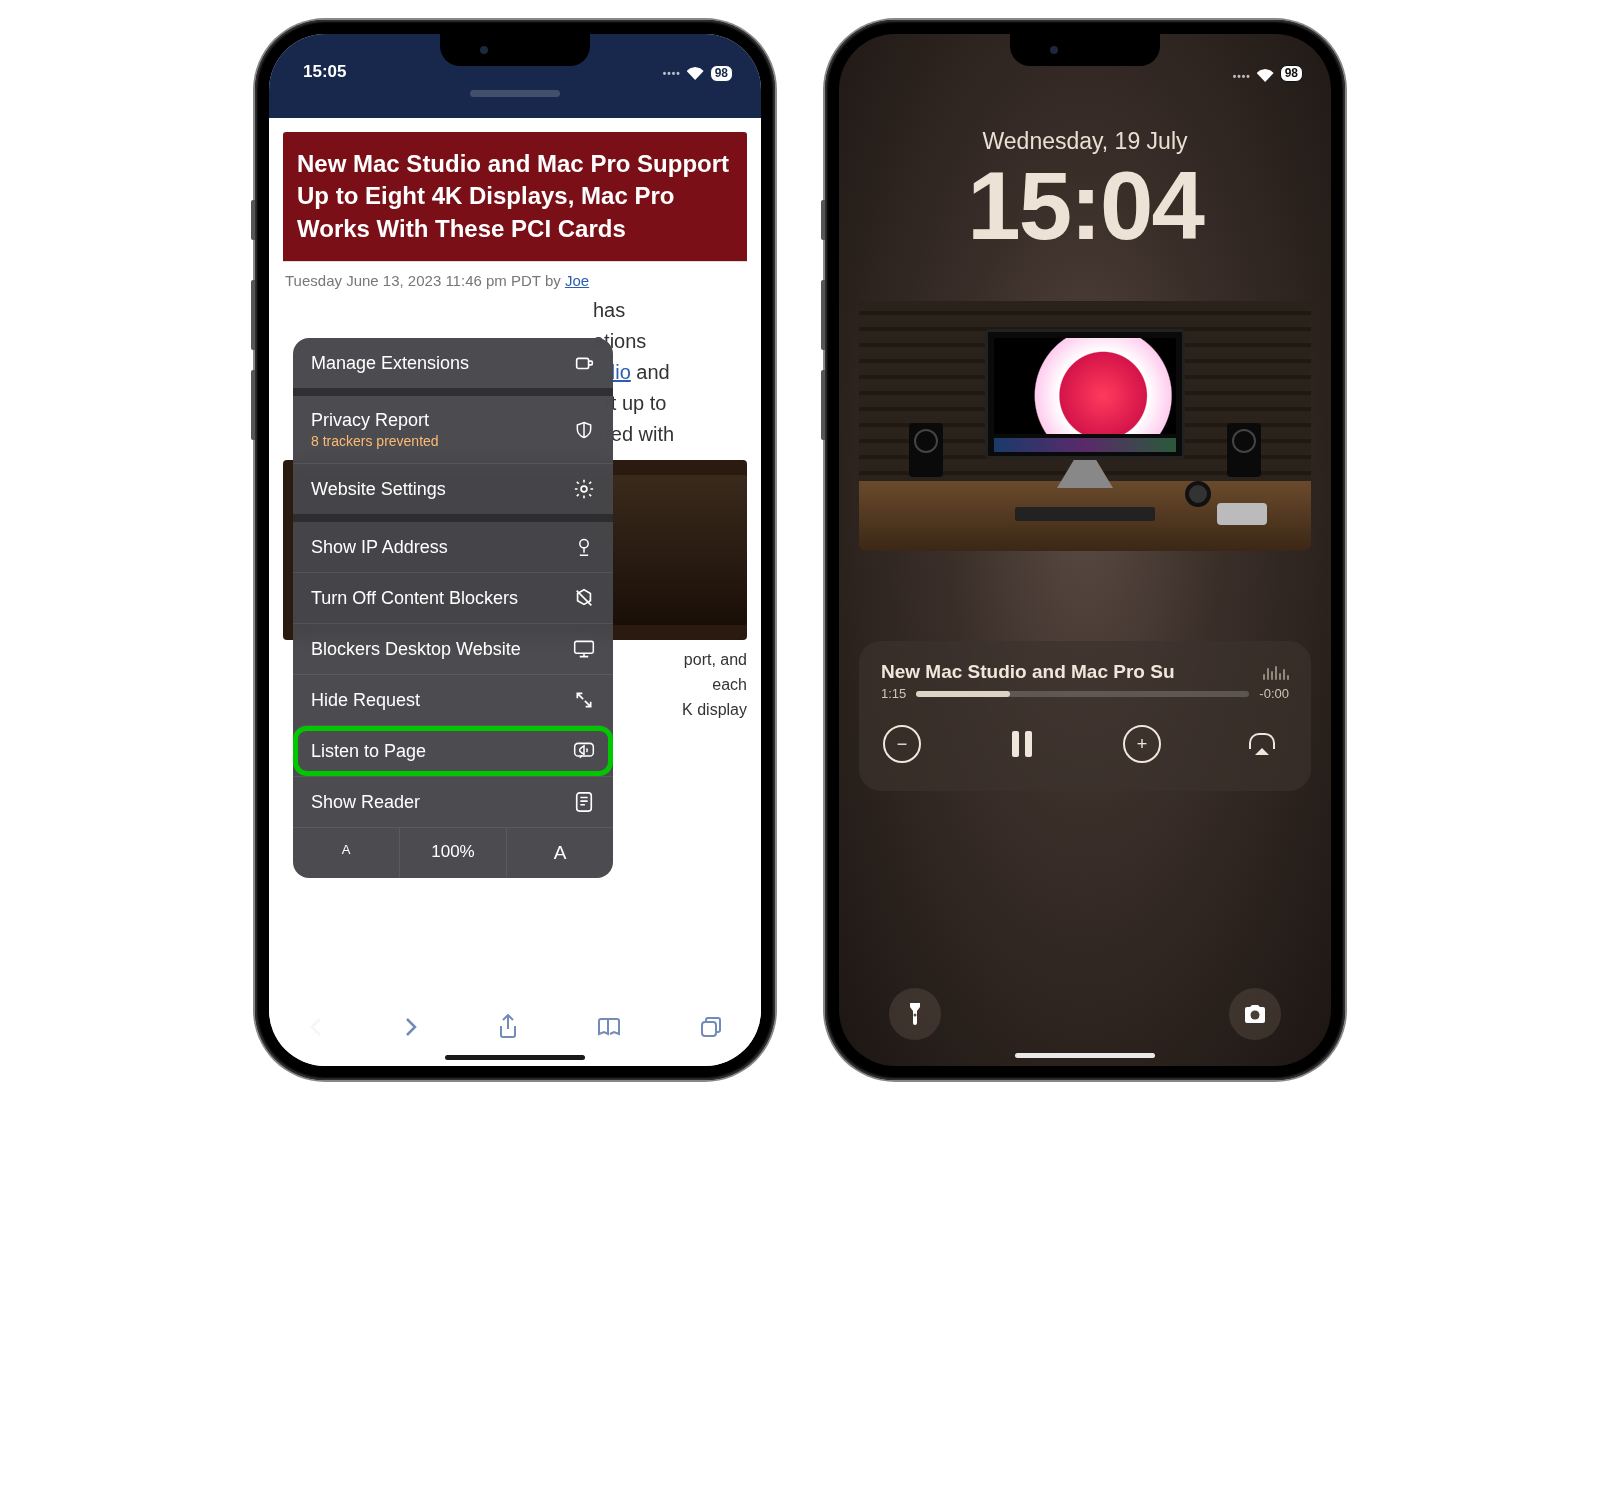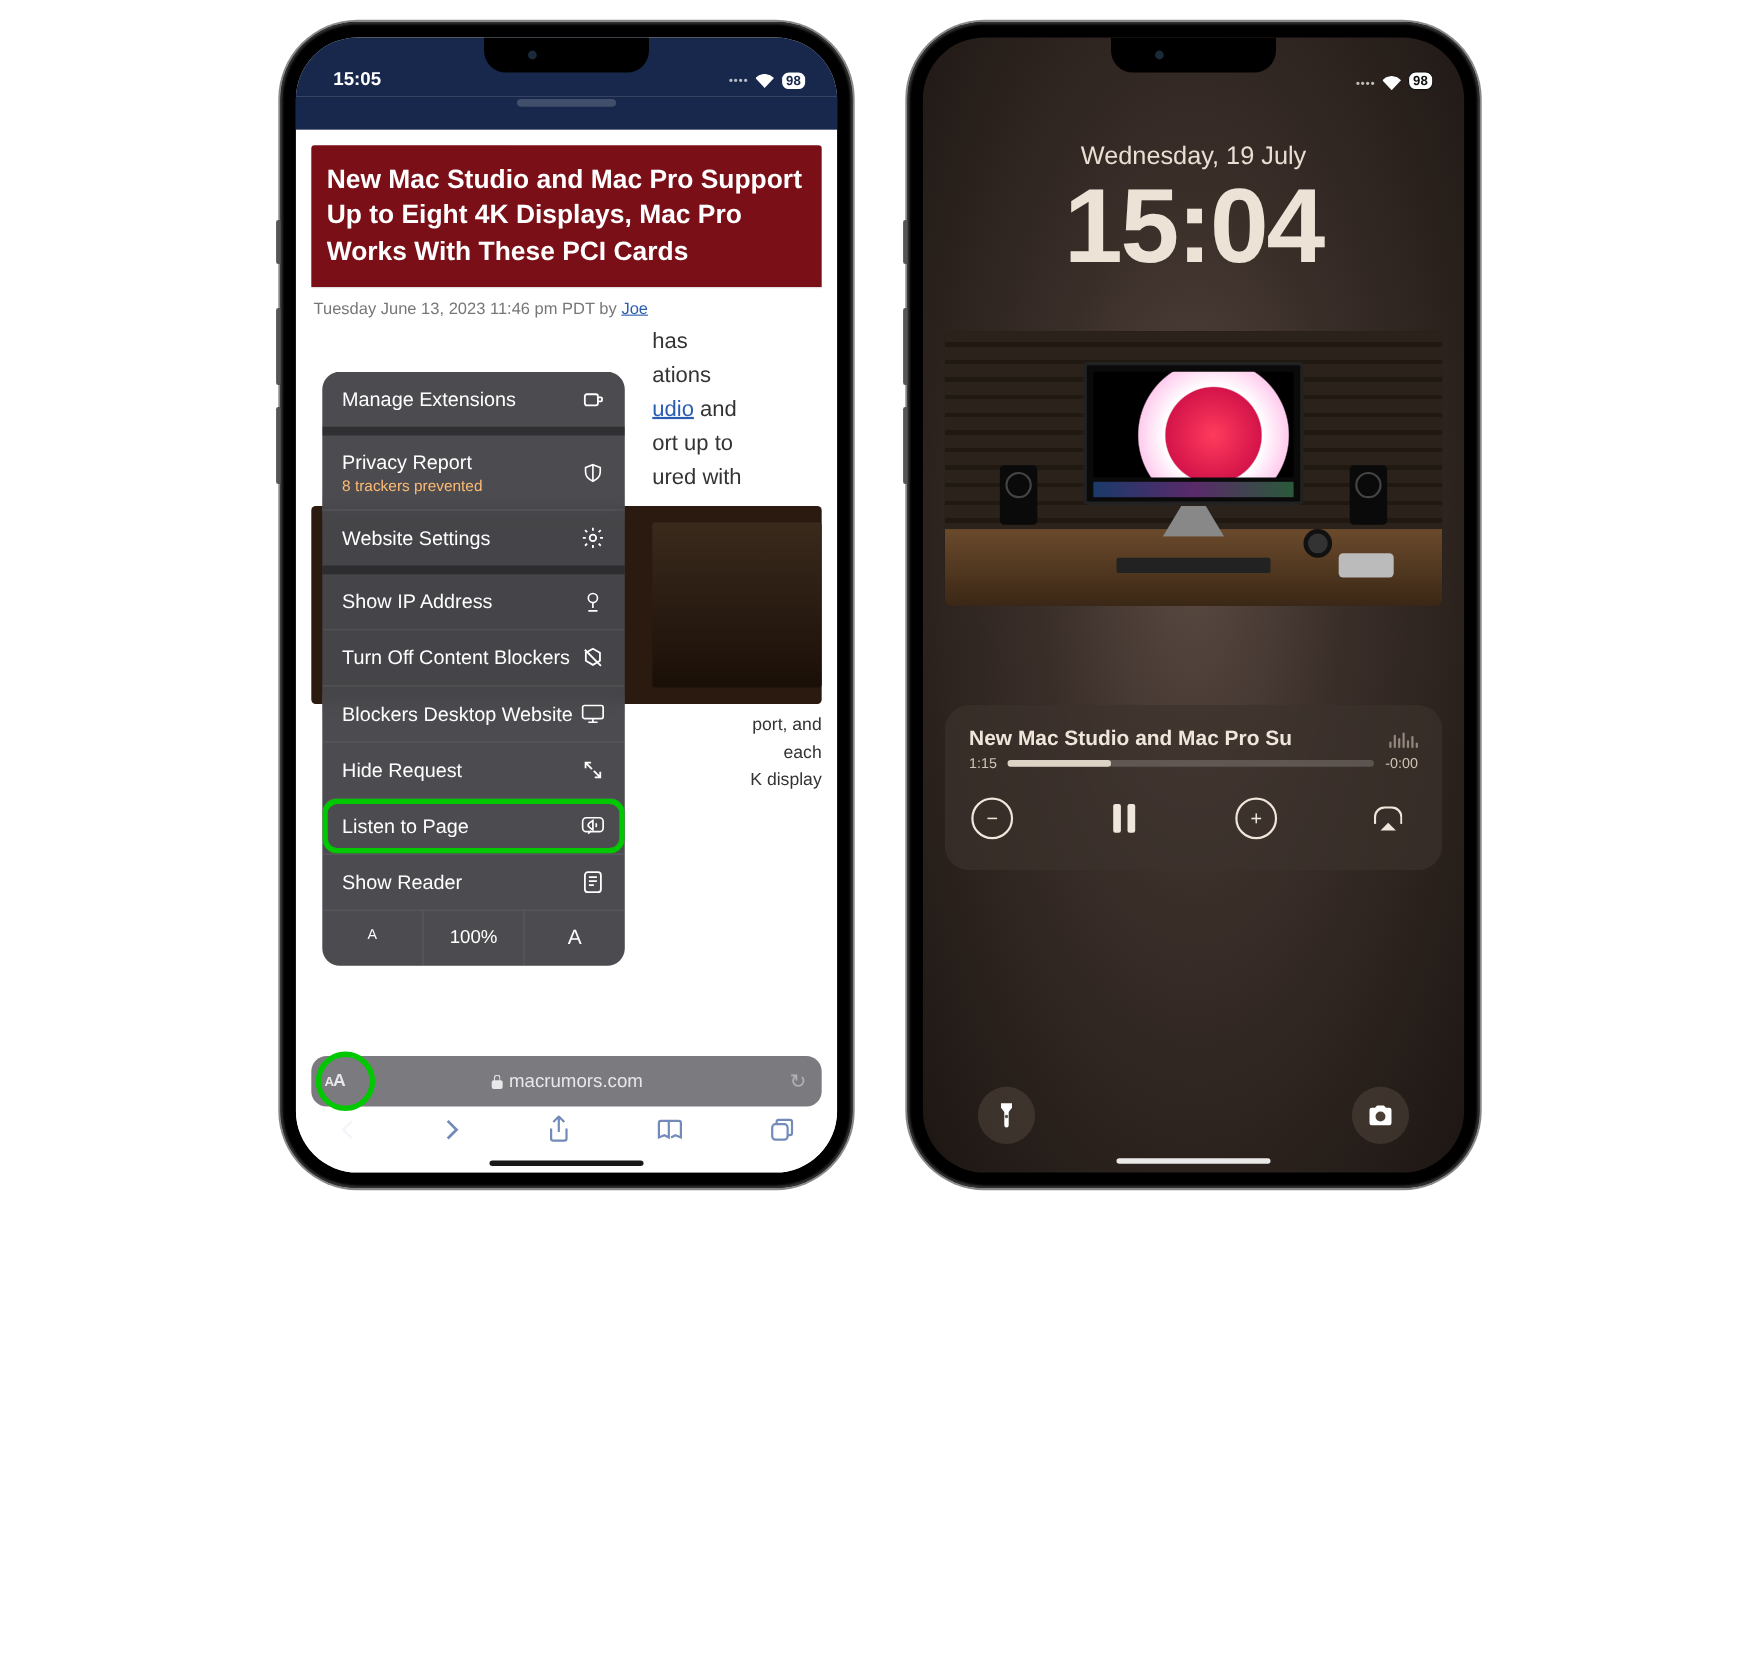--- a/index.html
+++ b/index.html
@@ -43,21 +43,21 @@
   .article-meta { margin:0 14px; border-top:0; padding:10px 2px 0; color:#777; font-size:15px; border-top:1px solid #ddd; }
   .article-meta a { color:#2a5db0; text-decoration:underline; }
   .article-body { margin:6px 14px; color:#333; font-size:20px; line-height:1.55; padding-left: 310px; }
   .article-body a { color:#2a5db0; text-decoration:underline; }
   .article-img { margin:10px 14px 0; height:180px; background:#2b1a10; border-radius:4px; padding-left:310px; display:flex; align-items:center; }
   .article-img .desk { flex:1; height:150px; background:linear-gradient(#3a2a1c,#1a0f08); border-radius:3px; position:relative; }
   .article-more { margin:8px 14px; color:#333; font-size:16px; line-height:1.55; text-align:right; padding-left:290px; }
 
   
   .popup {
-    position:absolute; top:220px; left:24px; width:275px; background:rgba(70,70,74,.97); border-radius:16px;
+    position:absolute; top:220px; left:24px; width:320px; background:rgba(70,70,74,.97); border-radius:16px;
     overflow:hidden; color:#fff; font-size:18px; backdrop-filter: blur(10px);
   }
   .popup .item { display:flex; align-items:center; justify-content:space-between; padding:14px 18px; border-top:1px solid rgba(255,255,255,.08); cursor:pointer; position:relative; }
   .popup .item:first-child { border-top:none; }
   .popup .item.section-break { border-top:8px solid rgba(30,30,32,.6); }
   .popup .item .sub { display:block; font-size:14px; color:#fdba74; margin-top:2px; }
   .popup .item .ic { width:22px; height:22px; display:flex; align-items:center; justify-content:center; font-size:18px; }
   .popup .item.highlighted { box-shadow: inset 0 0 0 5px #00c800; border-radius:14px; }
 
   .zoom-row { display:flex; border-top:1px solid rgba(255,255,255,.08); }
@@ -239,29 +239,20 @@
               </svg>
           </span>
         </div>
         <div class="zoom-row">
           <div style="font-size:13px">A</div>
           <div>100%</div>
           <div style="font-size:19px">A</div>
         </div>
       </div>
 
-      <div class="url-bar">
-        <div class="aa-circle"></div>
-        <span class="aa"><span style="font-size:12px">A</span>A</span>
-        <span class="domain">
-          <span class="lock-icon-sm"></span>
-          <span>macrumors.com</span>
-        </span>
-        <span class="reload">↻</span>
-      </div>
 
       <div class="toolbar">
         <span>
           <svg width="18" height="24" viewBox="0 0 18 24" fill="none" stroke="#4f6ea8" stroke-width="2.5" opacity=".3">
               <path d="M13 4l-8 8 8 8"></path>
             </svg>
         </span>
         <span>
           <svg width="18" height="24" viewBox="0 0 18 24" fill="none" stroke="#4f6ea8" stroke-width="2.5">
               <path d="M5 4l8 8-8 8"></path>

